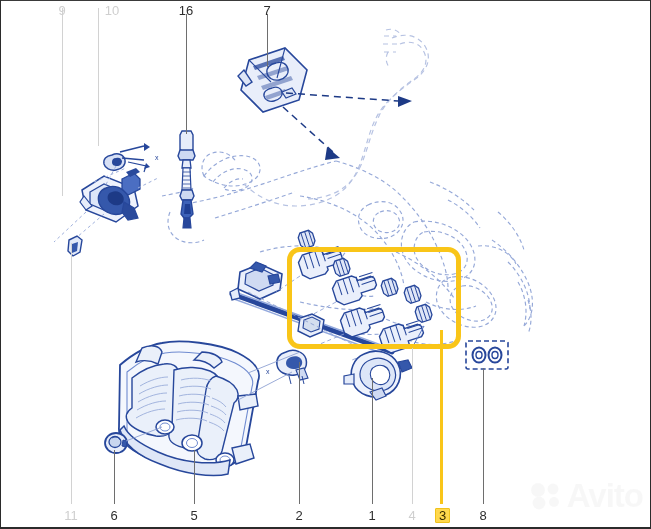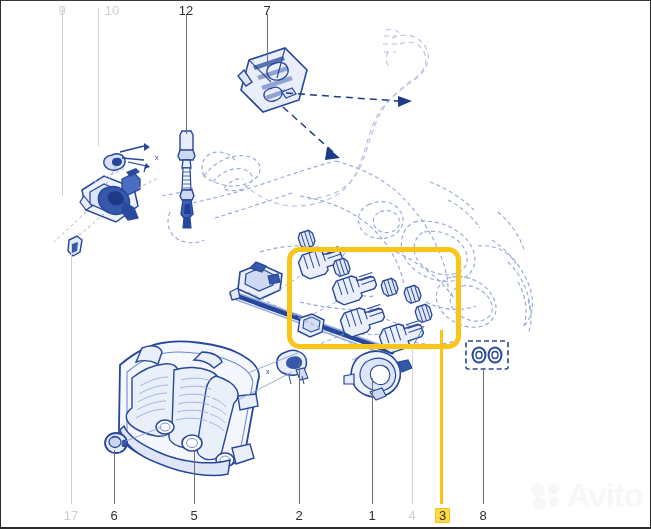--- a/index.html
+++ b/index.html
@@ -321,25 +321,25 @@
   </svg>
 
   <div id="hl-box" style="left: 287px; top: 247px; width: 174px; height: 102px; border-color: rgb(249, 197, 24); border-width: 5px; border-radius: 13px;"></div>
 
   <div id="callout-layer">
       <div class="leader faint" style="left: 62px; top: 8px; height: 188px;"></div>
       <div class="callout faint" style="left: 62px; top: 4px;">9</div>
       <div class="leader faint" style="left: 98px; top: 8px; height: 138px;"></div>
       <div class="callout faint" style="left: 112px; top: 4px;">10</div>
       <div class="leader" style="left: 186px; top: 14px; height: 120px;"></div>
-      <div class="callout" style="left: 186px; top: 4px;">12</div>
+      <div class="callout" style="left: 186px; top: 4px;">16</div>
       <div class="leader" style="left: 267px; top: 14px; height: 53px;"></div>
       <div class="callout" style="left: 267px; top: 4px;">7</div>
       <div class="leader faint" style="left: 71px; top: 243px; height: 261px;"></div>
-      <div class="callout faint" style="left: 71px; top: 509px;">17</div>
+      <div class="callout faint" style="left: 71px; top: 509px;">11</div>
       <div class="leader" style="left: 114px; top: 450px; height: 54px;"></div>
       <div class="callout" style="left: 114px; top: 509px;">6</div>
       <div class="leader" style="left: 194px; top: 450px; height: 54px;"></div>
       <div class="callout" style="left: 194px; top: 509px;">5</div>
       <div class="leader" style="left: 299px; top: 362px; height: 142px;"></div>
       <div class="callout" style="left: 299px; top: 509px;">2</div>
       <div class="leader" style="left: 372px; top: 378px; height: 126px;"></div>
       <div class="callout" style="left: 372px; top: 509px;">1</div>
       <div class="leader faint" style="left: 412px; top: 348px; height: 156px;"></div>
       <div class="callout faint" style="left: 412px; top: 509px;">4</div>

